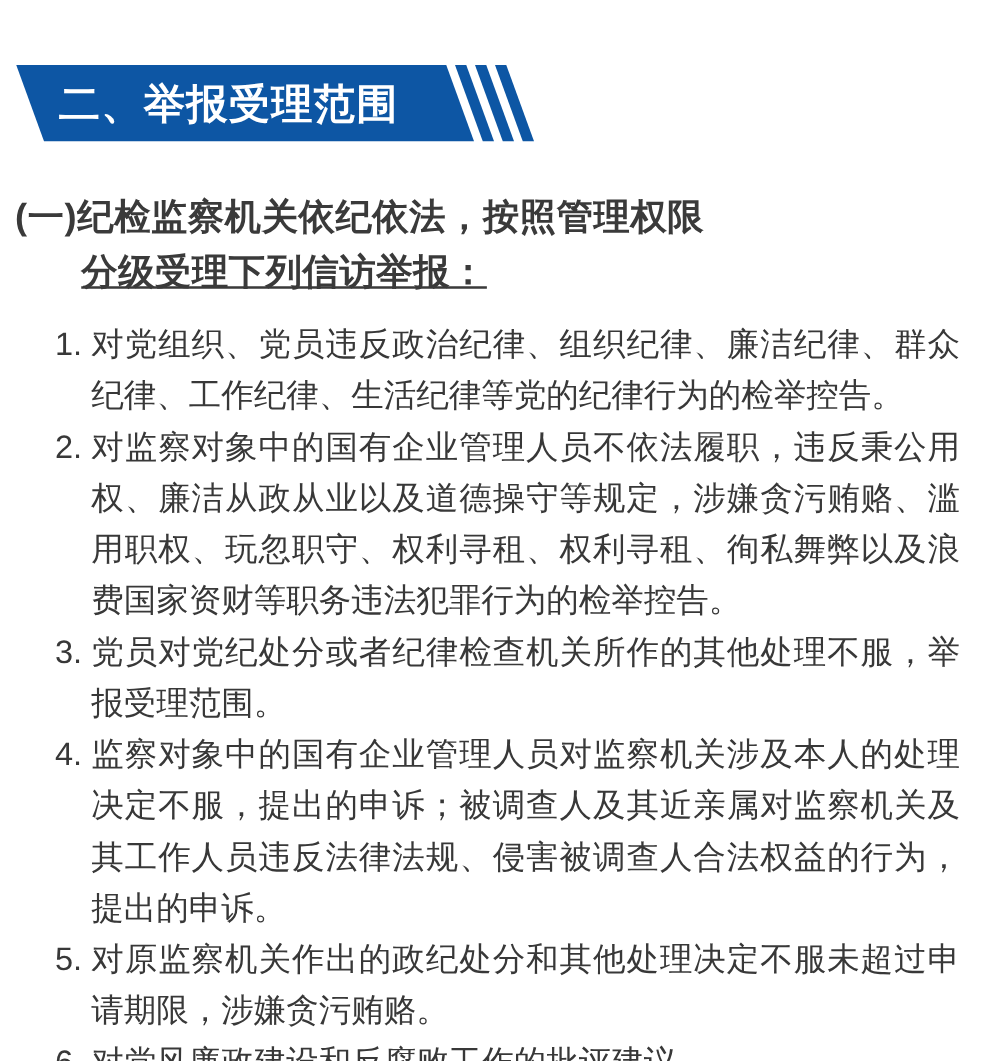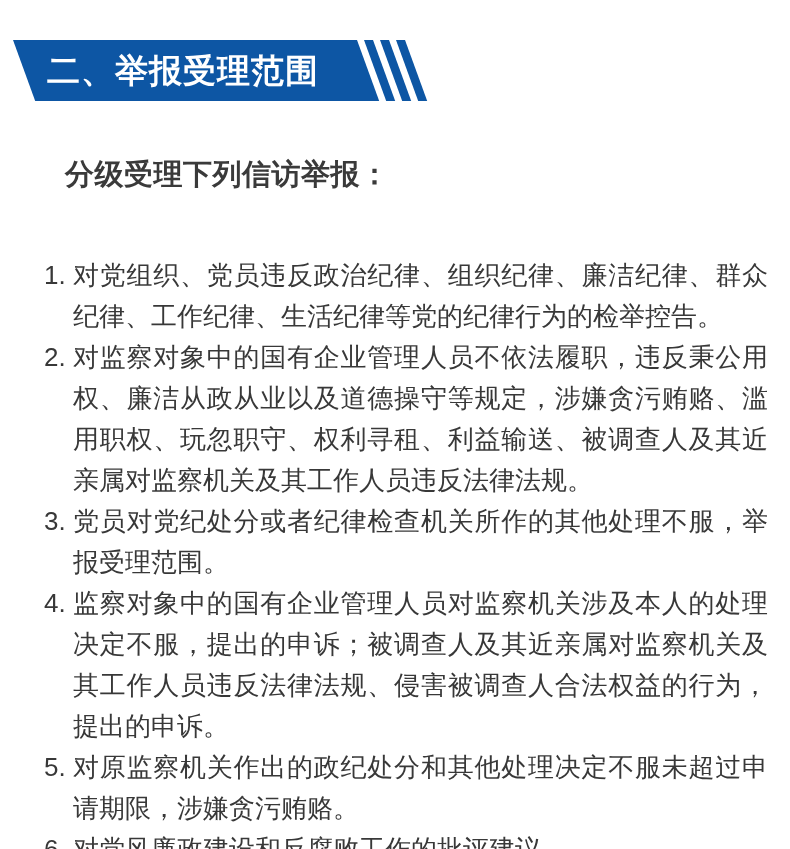--- a/index.html
+++ b/index.html
@@ -14,21 +14,21 @@
     height: 849px;
     background: #ffffff;
     overflow: hidden;
     color: #383838;
   }
 
   
   .banner {
     position: absolute;
     left: 13px;
-    top: 40px;
+    top: 52px;
     height: 66px;
     width: 440px;
   }
   .banner-bg {
     position: absolute;
     inset: 0;
     display: flex;
   }
   .banner-main {
     width: 344px;
@@ -65,20 +65,21 @@
     top: 152px;
     width: 740px;
     font-size: 29px;
     font-weight: 600;
     line-height: 44px;
     color: #3a3a3a;
     letter-spacing: 0.5px;
   }
   .heading .line2 {
     padding-left: 53px;
+    text-decoration: underline;
   }
 
   
   .report-list {
     position: absolute;
     left: 0;
     top: 255px;
     width: 790px;
     padding: 0 22px 0 44px;
     box-sizing: border-box;
@@ -108,32 +109,33 @@
     <div class="banner-bg">
       <div class="banner-main"></div>
       <div class="banner-stripe"></div>
       <div class="banner-stripe"></div>
       <div class="banner-stripe"></div>
     </div>
     <div class="banner-title">二、举报受理范围</div>
   </div>
 
   <div class="heading">
+    <div class="line1">(一)纪检监察机关依纪依法，按照管理权限</div>
     <div class="line2">分级受理下列信访举报：</div>
   </div>
 
   <div class="report-list">
 
     <div class="list-item">
       <span class="item-num">1.</span>
       <span class="item-text">对党组织、党员违反政治纪律、组织纪律、廉洁纪律、群众纪律、工作纪律、生活纪律等党的纪律行为的检举控告。</span>
     </div>
     <div class="list-item">
       <span class="item-num">2.</span>
-      <span class="item-text">对监察对象中的国有企业管理人员不依法履职，违反秉公用权、廉洁从政从业以及道德操守等规定，涉嫌贪污贿赂、滥用职权、玩忽职守、权利寻租、利益输送、被调查人及其近亲属对监察机关及其工作人员违反法律法规。</span>
+      <span class="item-text">对监察对象中的国有企业管理人员不依法履职，违反秉公用权、廉洁从政从业以及道德操守等规定，涉嫌贪污贿赂、滥用职权、玩忽职守、权利寻租、权利寻租、徇私舞弊以及浪费国家资财等职务违法犯罪行为的检举控告。</span>
     </div>
     <div class="list-item">
       <span class="item-num">3.</span>
       <span class="item-text">党员对党纪处分或者纪律检查机关所作的其他处理不服，举报受理范围。</span>
     </div>
     <div class="list-item">
       <span class="item-num">4.</span>
       <span class="item-text">监察对象中的国有企业管理人员对监察机关涉及本人的处理决定不服，提出的申诉；被调查人及其近亲属对监察机关及其工作人员违反法律法规、侵害被调查人合法权益的行为，提出的申诉。</span>
     </div>
     <div class="list-item">

